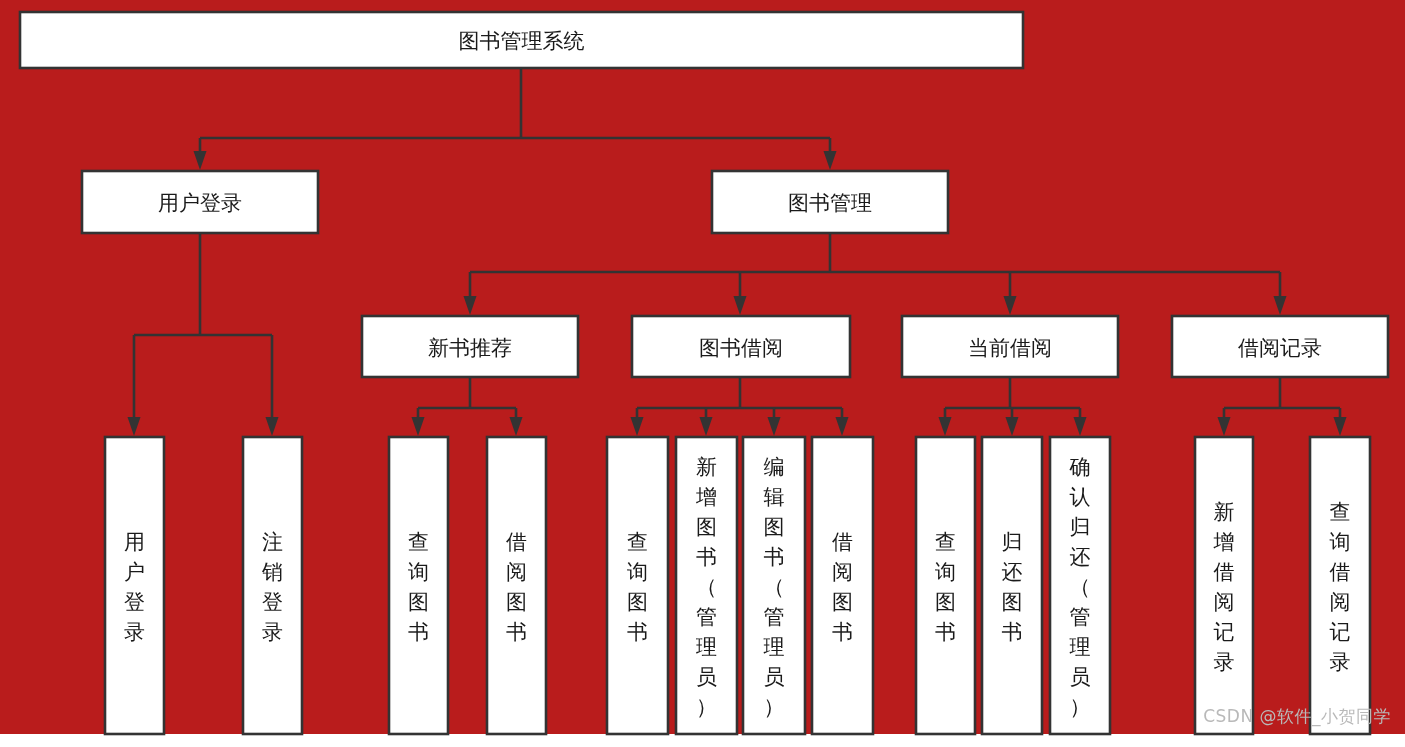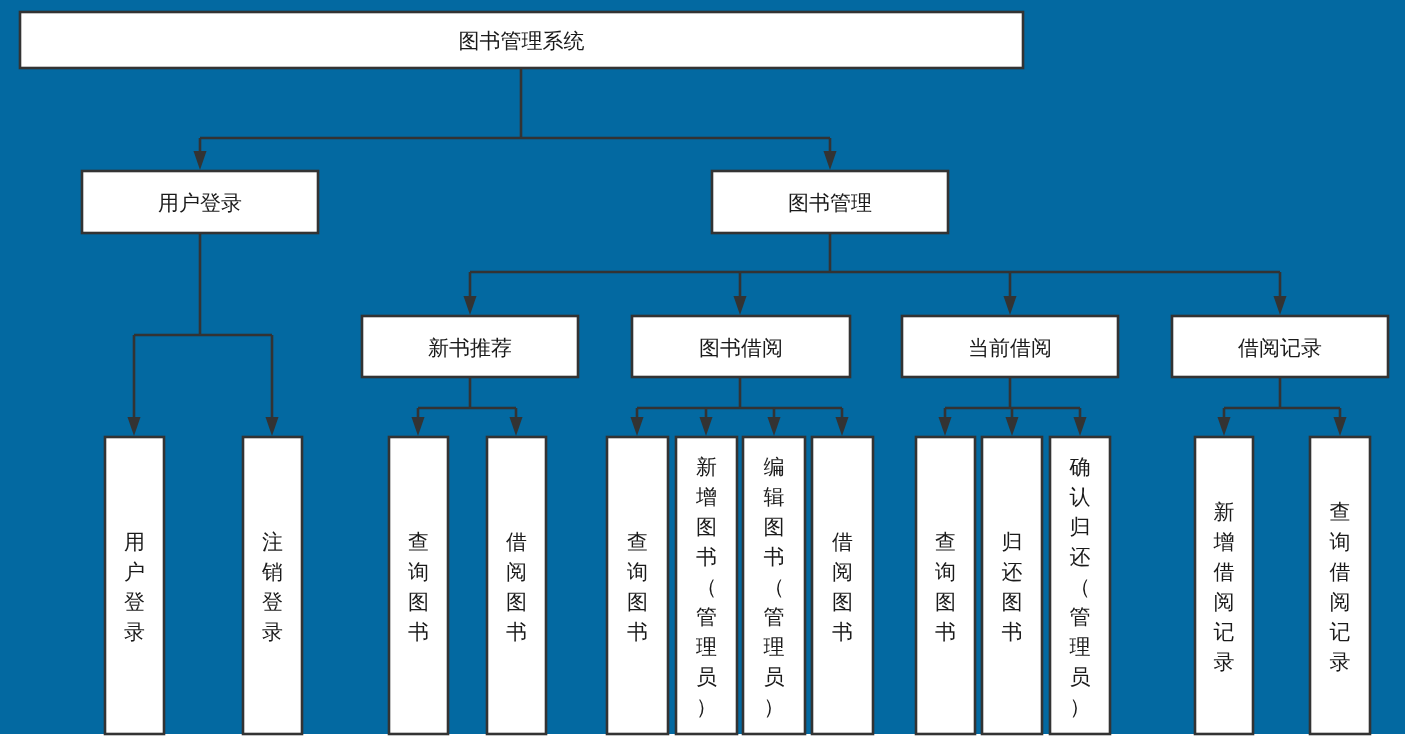--- a/index.html
+++ b/index.html
@@ -11,21 +11,21 @@
   body {
     width: 1405px;
     height: 747px;
     font-family: "DejaVu Sans", "Liberation Sans", sans-serif;
     overflow: hidden;
   }
   #diagram-root {
     position: relative;
     width: 1405px;
     height: 734px;
-    background: #0369a1;
+    background: #b91c1c;
   }
   svg#tree-svg {
     position: absolute;
     top: 0;
     left: 0;
     width: 1405px;
     height: 747px;
     display: block;
   }
   .node-box {
@@ -217,13 +217,14 @@
         <g>
           <rect class="node-box" x="1195" y="437" width="58" height="297"></rect>
           <text class="node-label-v" x="1224" y="518.9"><tspan x="1224" dy="0">新</tspan><tspan x="1224" dy="30">增</tspan><tspan x="1224" dy="30">借</tspan><tspan x="1224" dy="30">阅</tspan><tspan x="1224" dy="30">记</tspan><tspan x="1224" dy="30">录</tspan></text>
         </g>
         <g>
           <rect class="node-box" x="1310" y="437" width="60" height="297"></rect>
           <text class="node-label-v" x="1340" y="518.9"><tspan x="1340" dy="0">查</tspan><tspan x="1340" dy="30">询</tspan><tspan x="1340" dy="30">借</tspan><tspan x="1340" dy="30">阅</tspan><tspan x="1340" dy="30">记</tspan><tspan x="1340" dy="30">录</tspan></text>
         </g>
       </g>
   </svg>
+  <div class="watermark-text">CSDN @软件_小贺同学</div>
 </div>
 
 </body></html>

